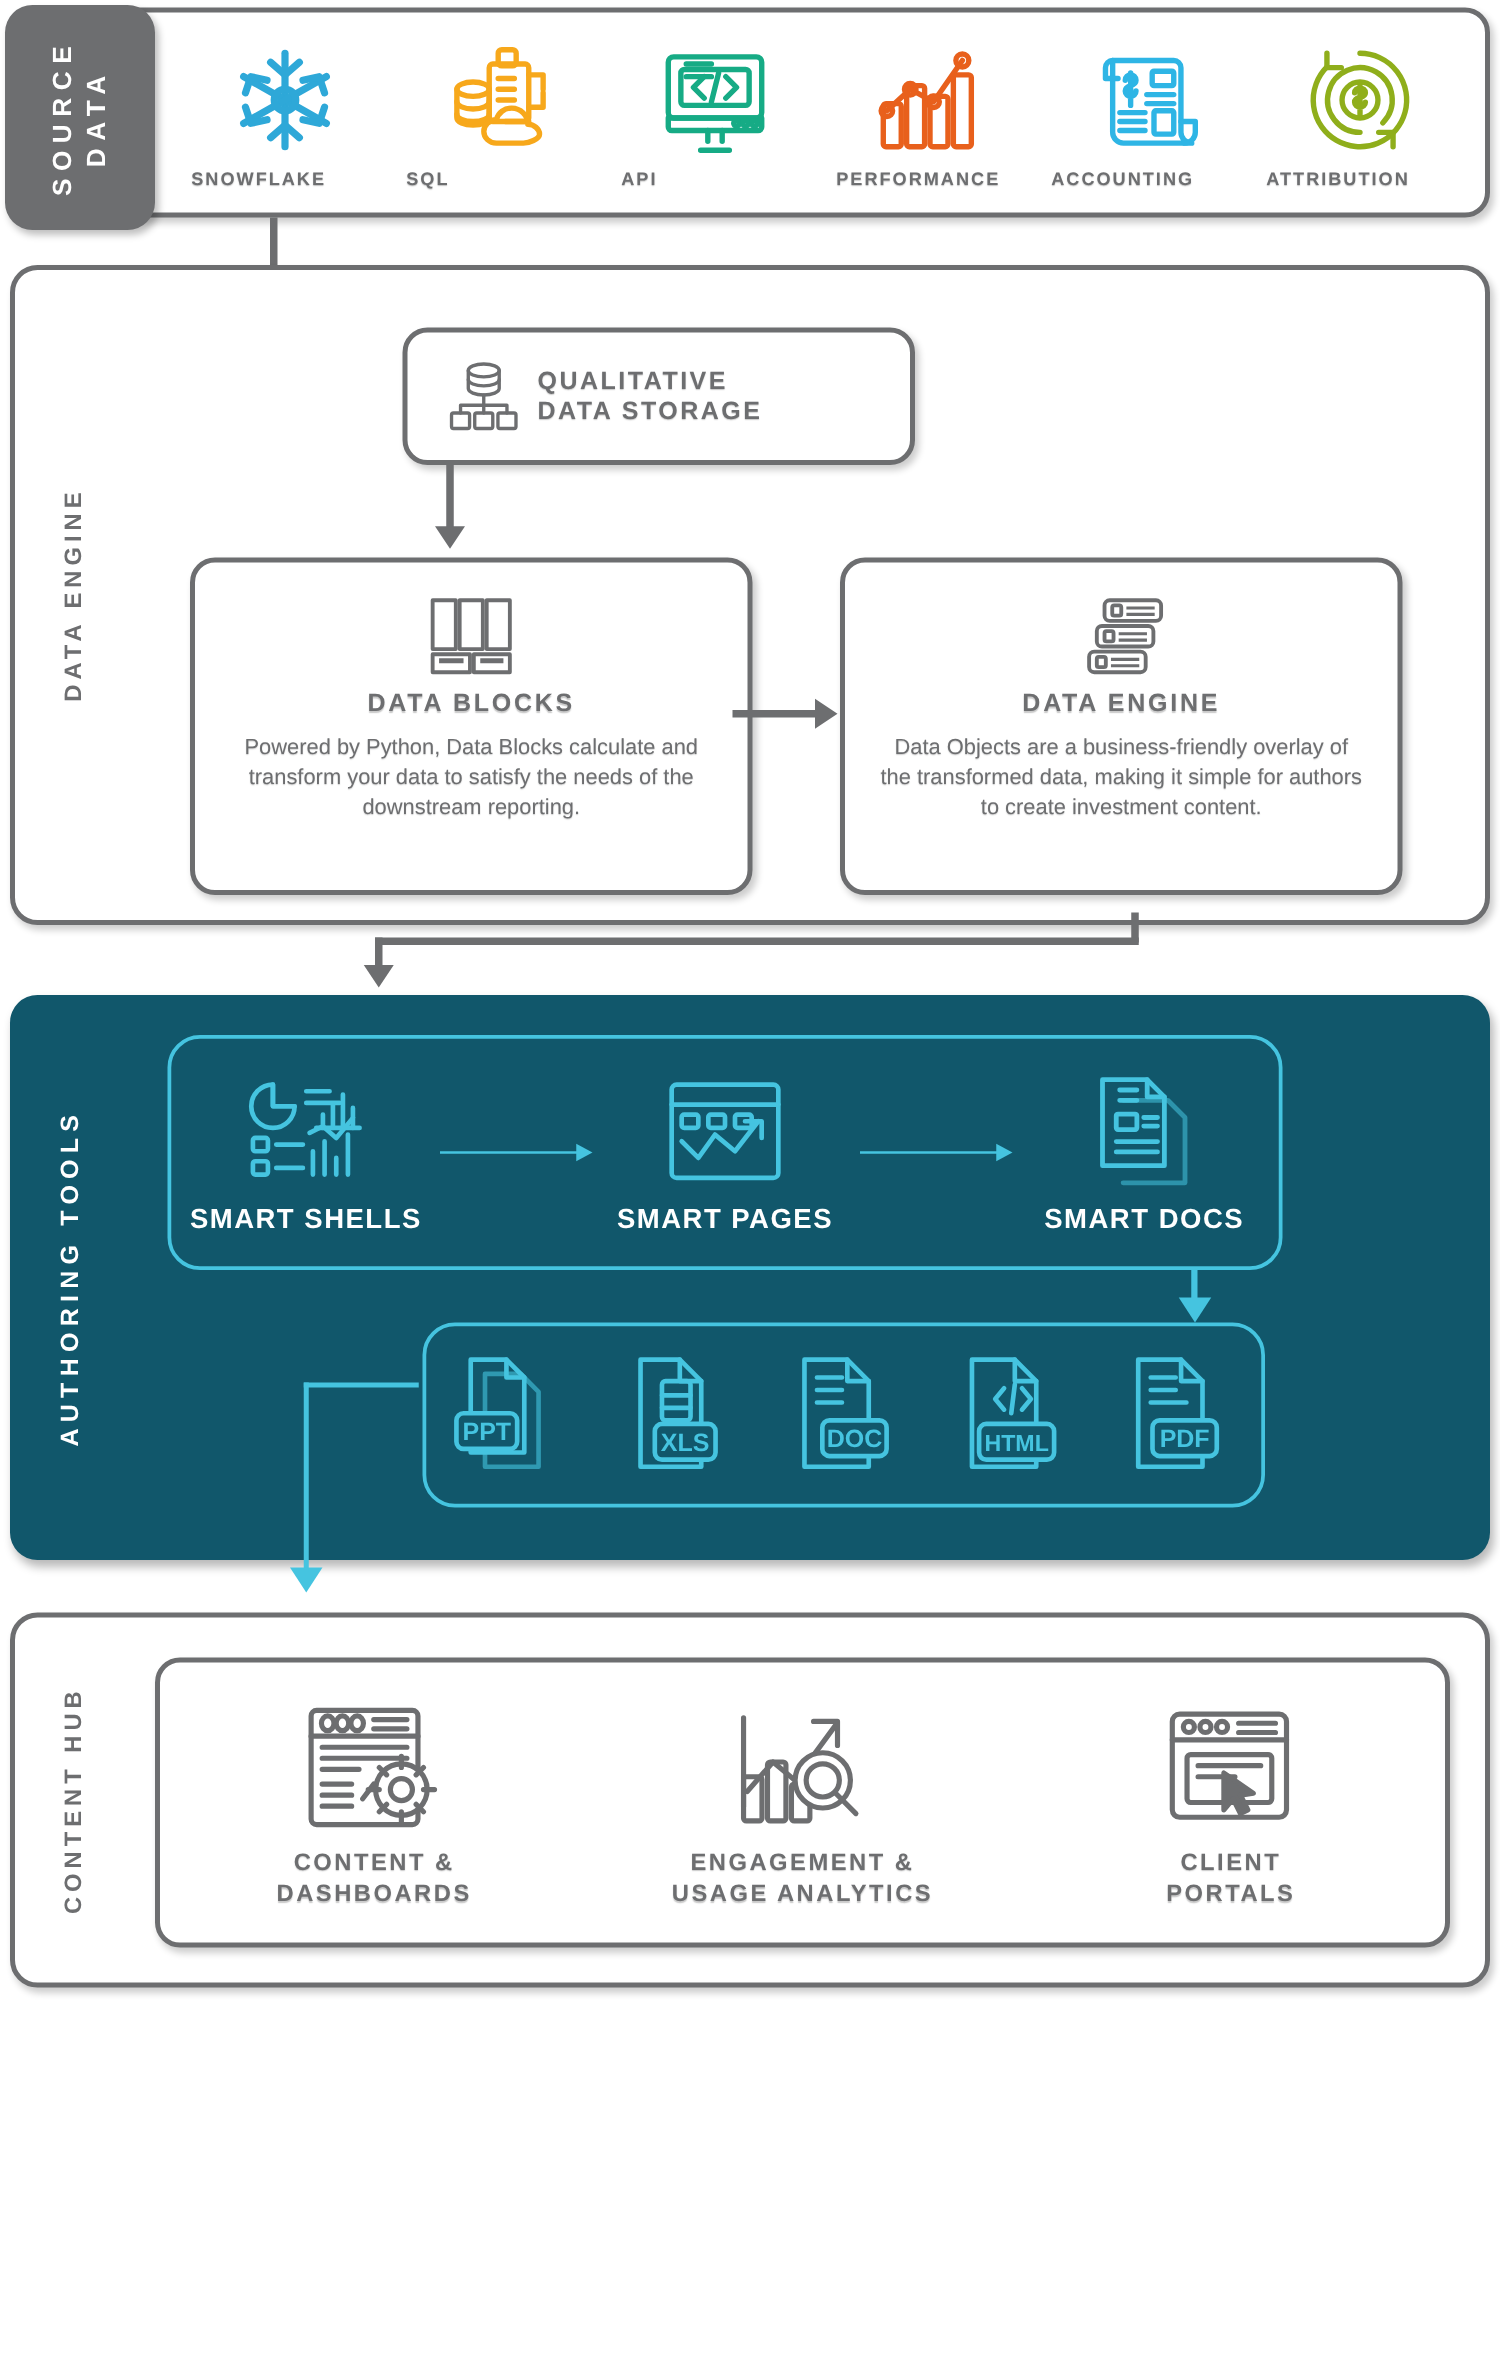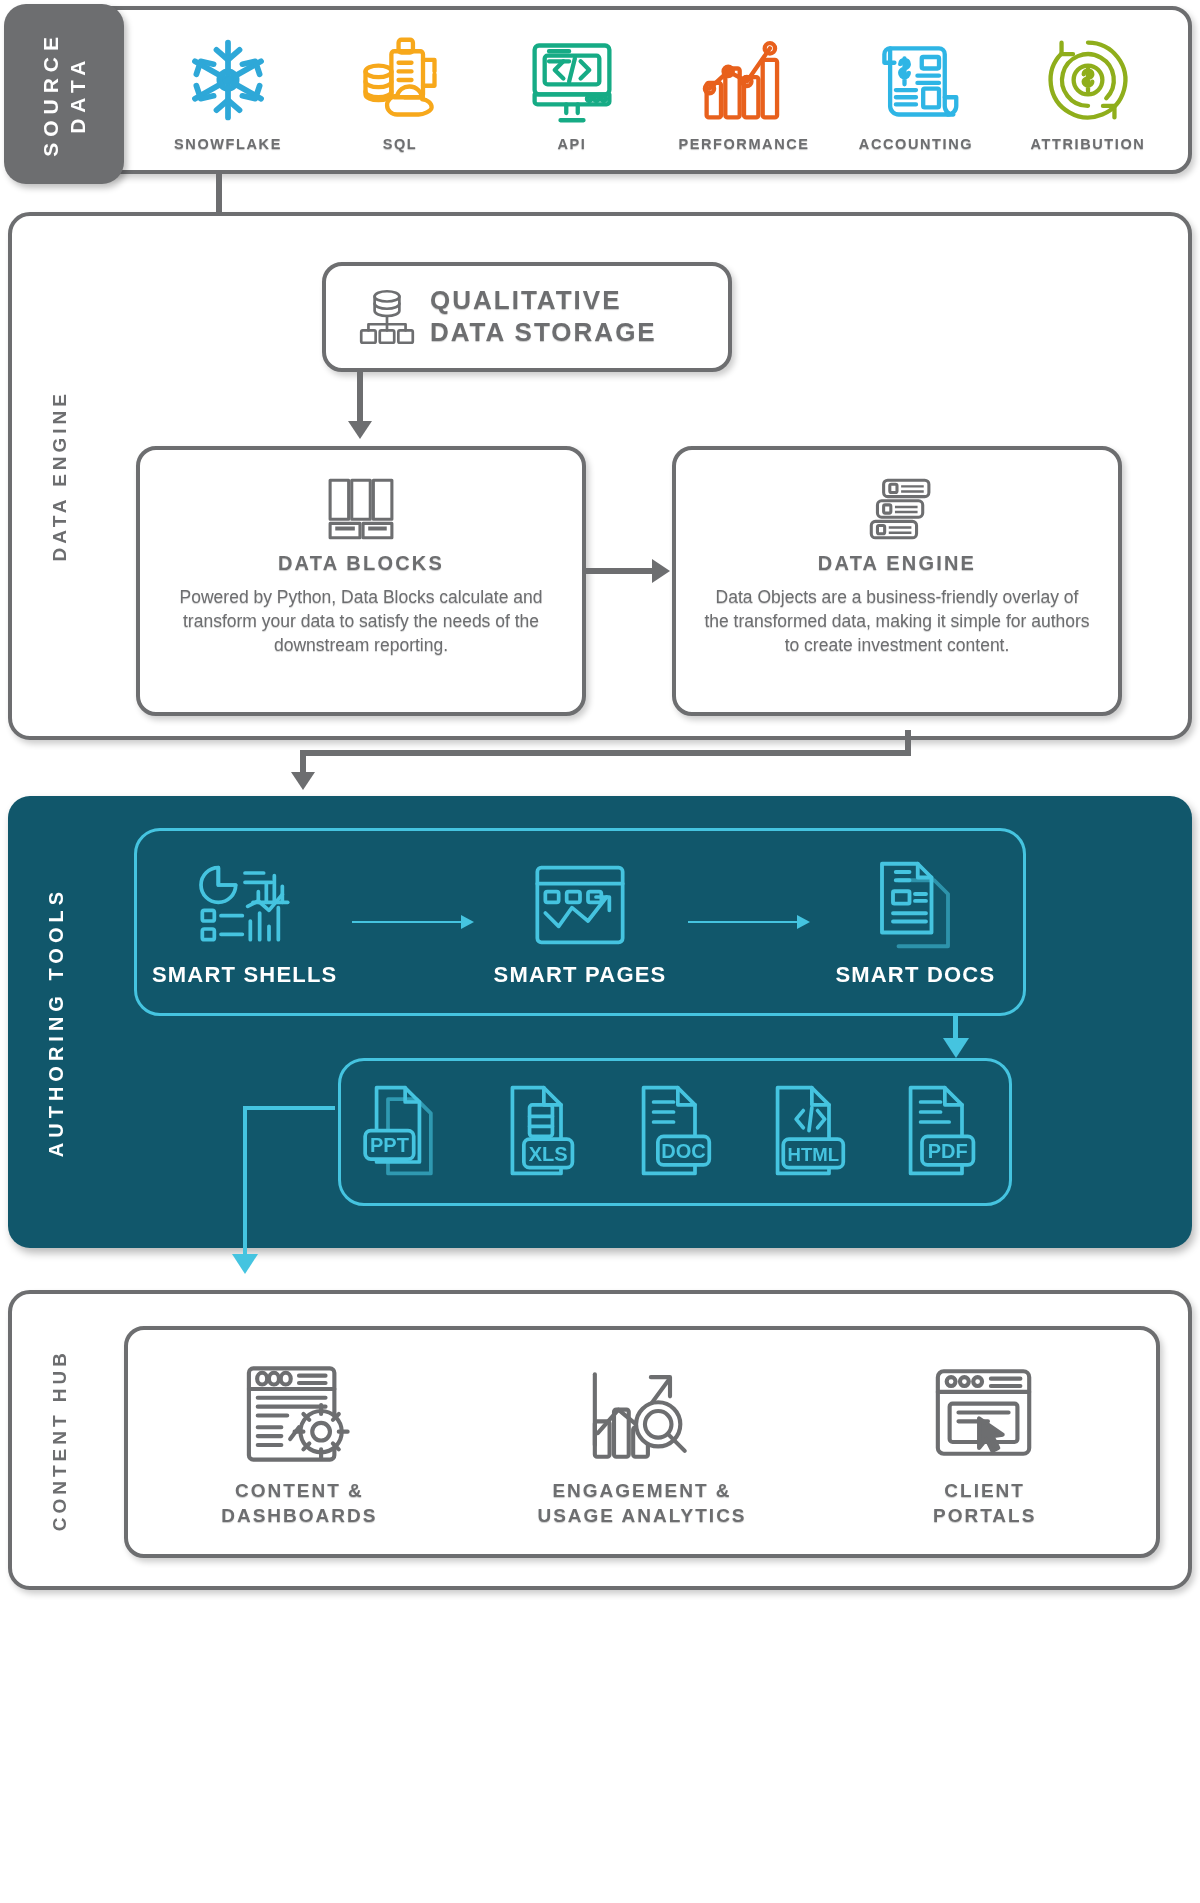--- a/index.html
+++ b/index.html
@@ -70,21 +70,21 @@
     font-size: 21px;
     line-height: 1.3;
     text-align: center;
     white-space: pre;
   }
   .src-row {
     position: absolute;
     left: 130px; right: 14px; top: 8px; bottom: 8px;
     display: flex; align-items: center; justify-content: space-around;
   }
-  .src-item { width: 150px; text-align: center; }
+  .src-item { width: 150px; text-align: left; }
   .src-item .ico { height: 104px; display: flex; align-items: center; justify-content: center; }
   .src-item .cap {
     margin-top: 4px;
     font-weight: 700;
     font-size: 14.5px;
     letter-spacing: 1.6px;
     color: #6d6e70;
     text-shadow: 0 1px 1px rgba(0,0,0,.25);
   }
 
@@ -98,25 +98,25 @@
     border: 4px solid #6d6e70;
     border-radius: 20px;
     background: #ffffff;
     box-shadow: 3px 4px 6px rgba(0,0,0,.20);
   }
   #qds {
     left: 310px; top: 46px; width: 410px; height: 110px;
     display: flex; align-items: center; gap: 10px; padding-left: 28px;
   }
   #qds .cap {
-    font-weight: 700; font-size: 26px; letter-spacing: 2px;
+    font-weight: 700; font-size: 20px; letter-spacing: 2px;
     color: #6d6e70; line-height: 1.22;
     text-shadow: 0 1px 1px rgba(0,0,0,.22);
   }
-  #blocks-box { left: 124px; top: 230px; width: 450px; height: 270px; }
+  #blocks-box { left: 140px; top: 230px; width: 450px; height: 270px; }
   #objects-box { left: 660px; top: 230px; width: 450px; height: 270px; }
   .card-body { padding: 18px 26px; text-align: center; }
   .card-body .ico { height: 74px; display: flex; align-items: flex-end; justify-content: center; }
   .card-title {
     margin-top: 10px;
     font-weight: 700; font-size: 20px; letter-spacing: 2.2px;
     color: #6d6e70; text-shadow: 0 1px 1px rgba(0,0,0,.22);
   }
   .card-text {
     margin-top: 10px;

